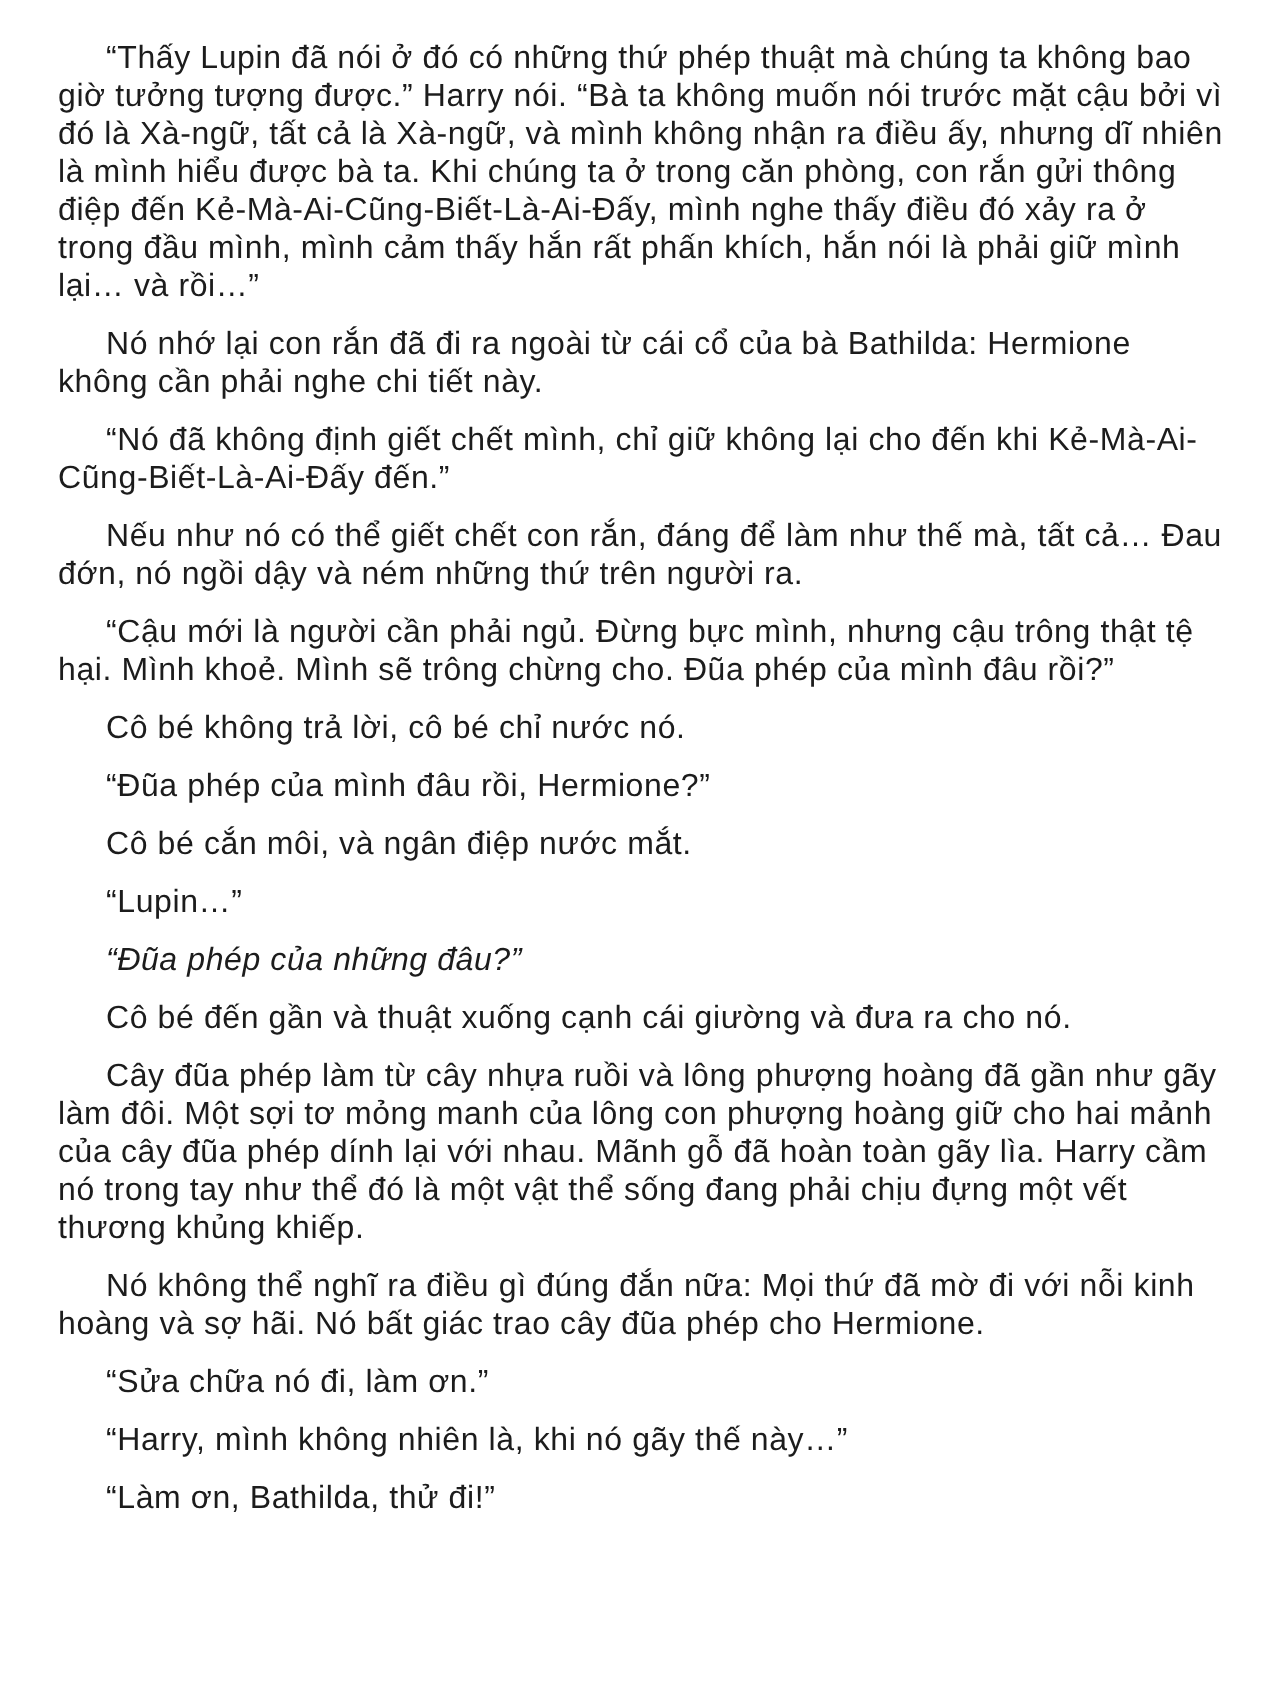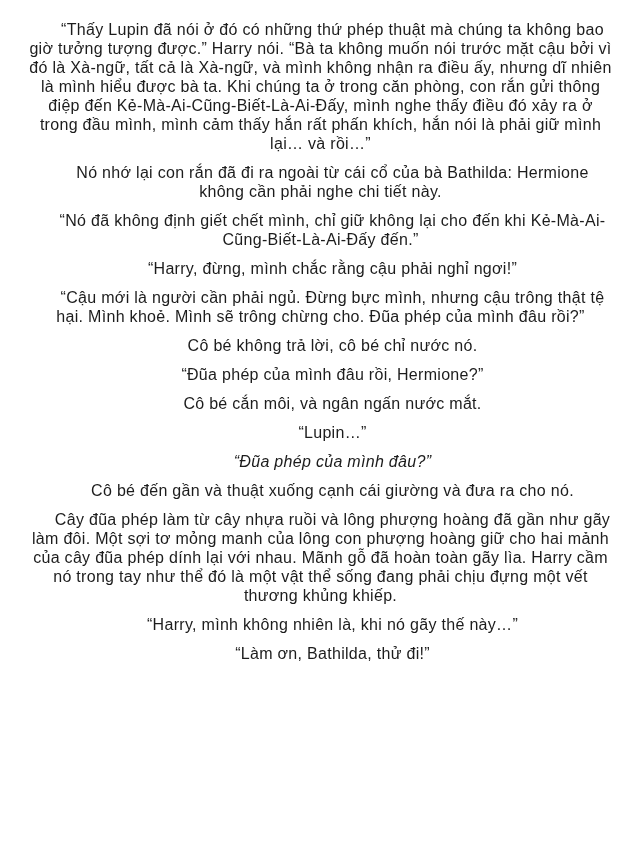--- a/index.html
+++ b/index.html
@@ -16,38 +16,40 @@
     overflow: hidden;
     font-family: "Liberation Sans", "DejaVu Sans", sans-serif;
     font-size: 16px;
     line-height: 19px;
     letter-spacing: 0.3px;
     color: #1c1c1c;
   }
   .page-text p {
     margin: 0 0 10px 0;
     text-indent: 24px;
-    text-align: center;
+    text-align: left;
   }
   .seg { font-style: normal; }
   .seg.italic { font-style: italic; }
 </style>
 </head>
 <body>
 
 <div class="page">
   <main class="page-text" style="color: rgb(28, 28, 28);">
       <p><span class="seg">“Thấy Lupin đã nói ở đó có những thứ phép thuật mà chúng ta không bao giờ tưởng tượng được.” Harry nói. “Bà ta không muốn nói trước mặt cậu bởi vì đó là Xà-ngữ, tất cả là Xà-ngữ, và mình không nhận ra điều ấy, nhưng dĩ nhiên là mình hiểu được bà ta. Khi chúng ta ở trong căn phòng, con rắn gửi thông điệp đến Kẻ-Mà-Ai-Cũng-Biết-Là-Ai-Đấy, mình nghe thấy điều đó xảy ra ở trong đầu mình, mình cảm thấy hắn rất phấn khích, hắn nói là phải giữ mình lại… và rồi…”</span></p>
       <p><span class="seg">Nó nhớ lại con rắn đã đi ra ngoài từ cái cổ của bà Bathilda: Hermione không cần phải nghe chi tiết này.</span></p>
       <p><span class="seg">“Nó đã không định giết chết mình, chỉ giữ không lại cho đến khi Kẻ-Mà-Ai-Cũng-Biết-Là-Ai-Đấy đến.”</span></p>
-      <p><span class="seg">“Harry, đừng, mình chắc rằng cậu phải nghỉ ngơi!”</span></p>
+      <p><span class="seg">Nếu như nó có thể giết chết con rắn, đáng để làm như thế mà, tất cả… Đau đớn, nó ngồi dậy và ném những thứ trên người ra.</span></p>
       <p><span class="seg">“Cậu mới là người cần phải ngủ. Đừng bực mình, nhưng cậu trông thật tệ hại. Mình khoẻ. Mình sẽ trông chừng cho. Đũa phép của mình đâu rồi?”</span></p>
       <p><span class="seg">Cô bé không trả lời, cô bé chỉ nước nó.</span></p>
       <p><span class="seg">“Đũa phép của mình đâu rồi, Hermione?”</span></p>
-      <p><span class="seg">Cô bé cắn môi, và ngân ngấn nước mắt.</span></p>
+      <p><span class="seg">Cô bé cắn môi, và ngân điệp nước mắt.</span></p>
       <p><span class="seg">“Lupin…”</span></p>
-      <p><span class="seg italic">“Đũa phép của mình đâu?”</span></p>
+      <p><span class="seg italic">“Đũa phép của những đâu?”</span></p>
       <p><span class="seg">Cô bé đến gần và thuật xuống cạnh cái giường và đưa ra cho nó.</span></p>
       <p><span class="seg">Cây đũa phép làm từ cây nhựa ruồi và lông phượng hoàng đã gần như gãy làm đôi. Một sợi tơ mỏng manh của lông con phượng hoàng giữ cho hai mảnh của cây đũa phép dính lại với nhau. Mãnh gỗ đã hoàn toàn gãy lìa. Harry cầm nó trong tay như thể đó là một vật thể sống đang phải chịu đựng một vết thương khủng khiếp.</span></p>
+      <p><span class="seg">Nó không thể nghĩ ra điều gì đúng đắn nữa: Mọi thứ đã mờ đi với nỗi kinh hoàng và sợ hãi. Nó bất giác trao cây đũa phép cho Hermione.</span></p>
+      <p><span class="seg">“Sửa chữa nó đi, làm ơn.”</span></p>
       <p><span class="seg">“Harry, mình không nhiên là, khi nó gãy thế này…”</span></p>
       <p><span class="seg">“Làm ơn, Bathilda, thử đi!”</span></p>
     </main>
 </div>
 
 </body></html>

